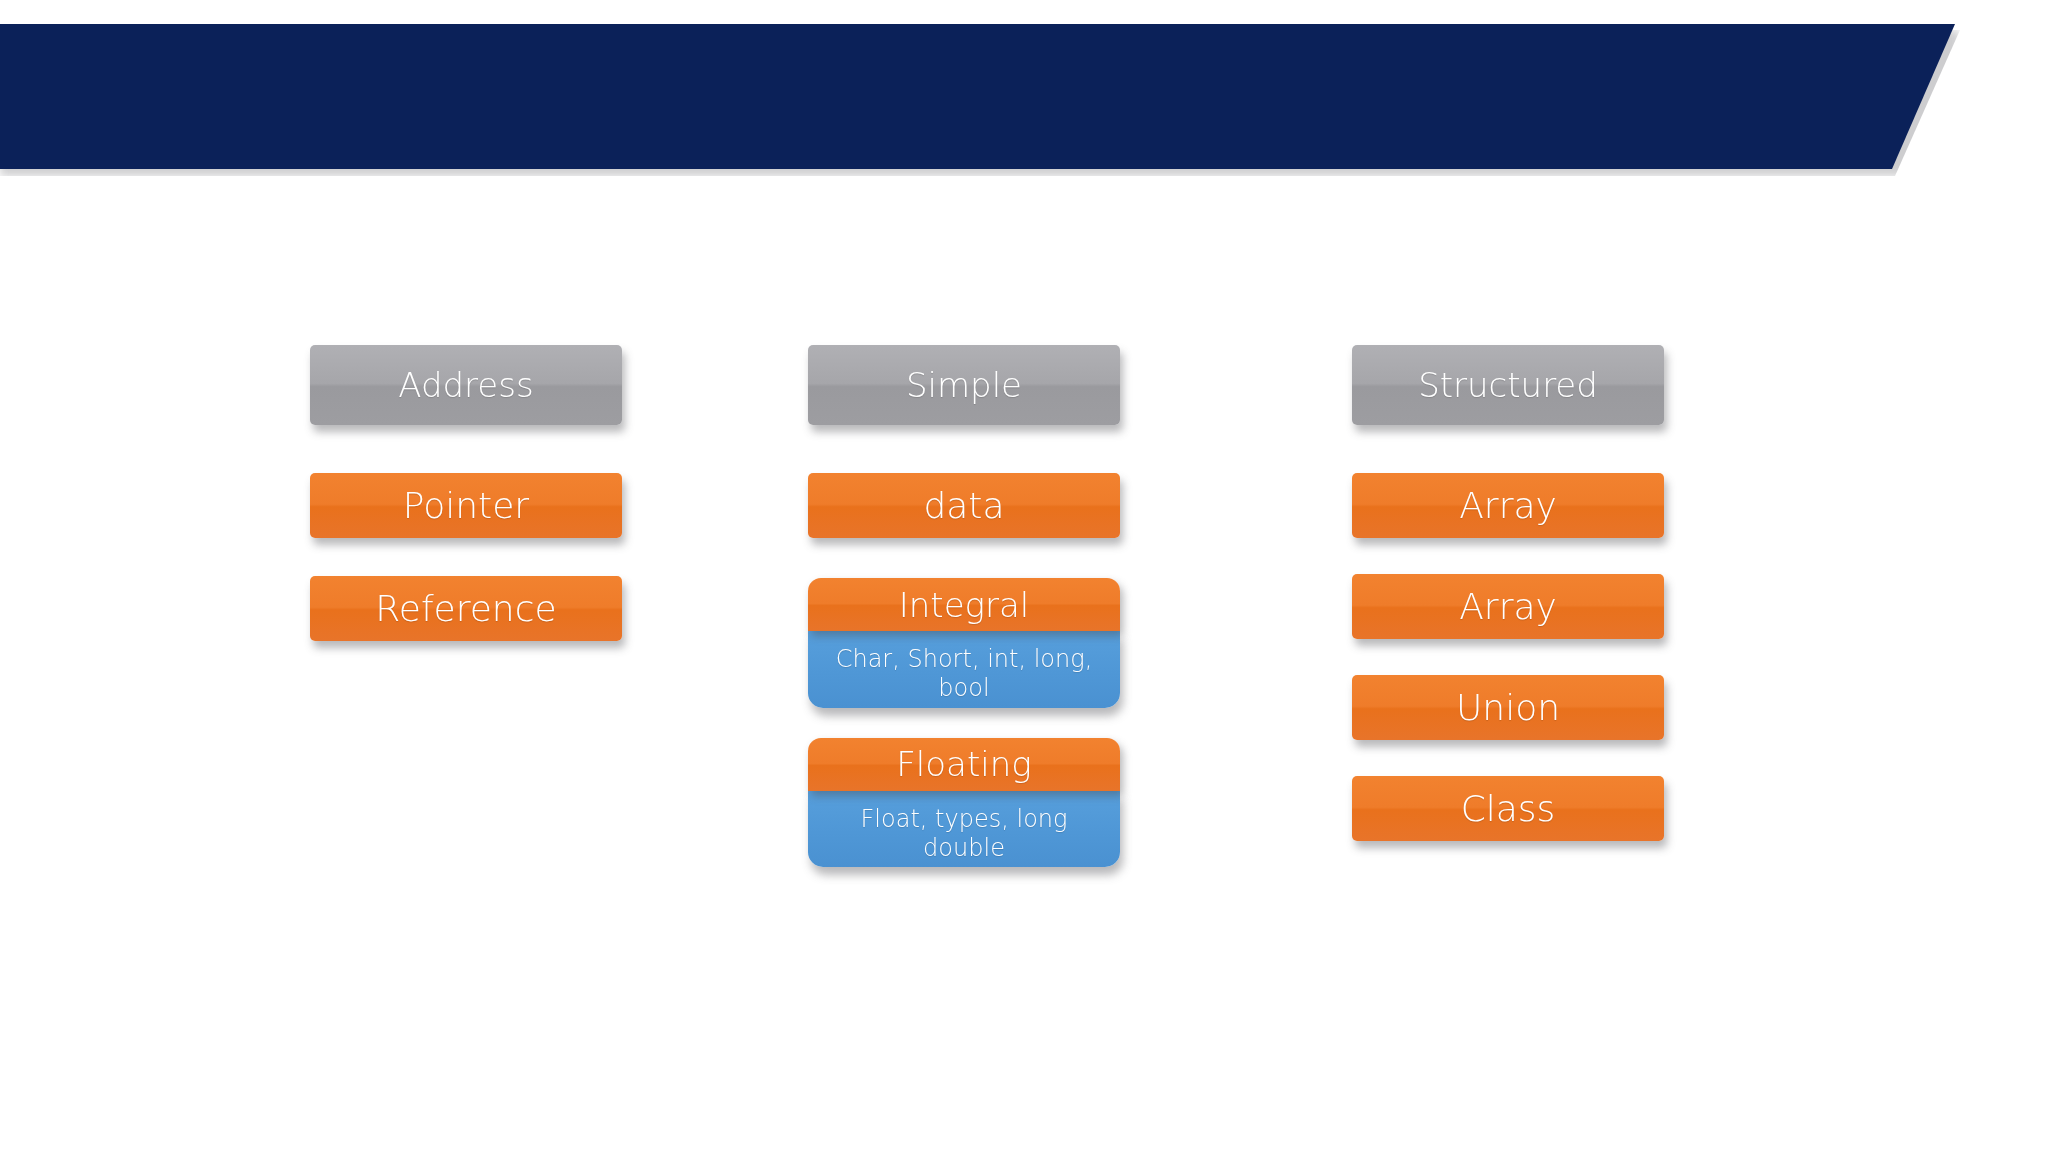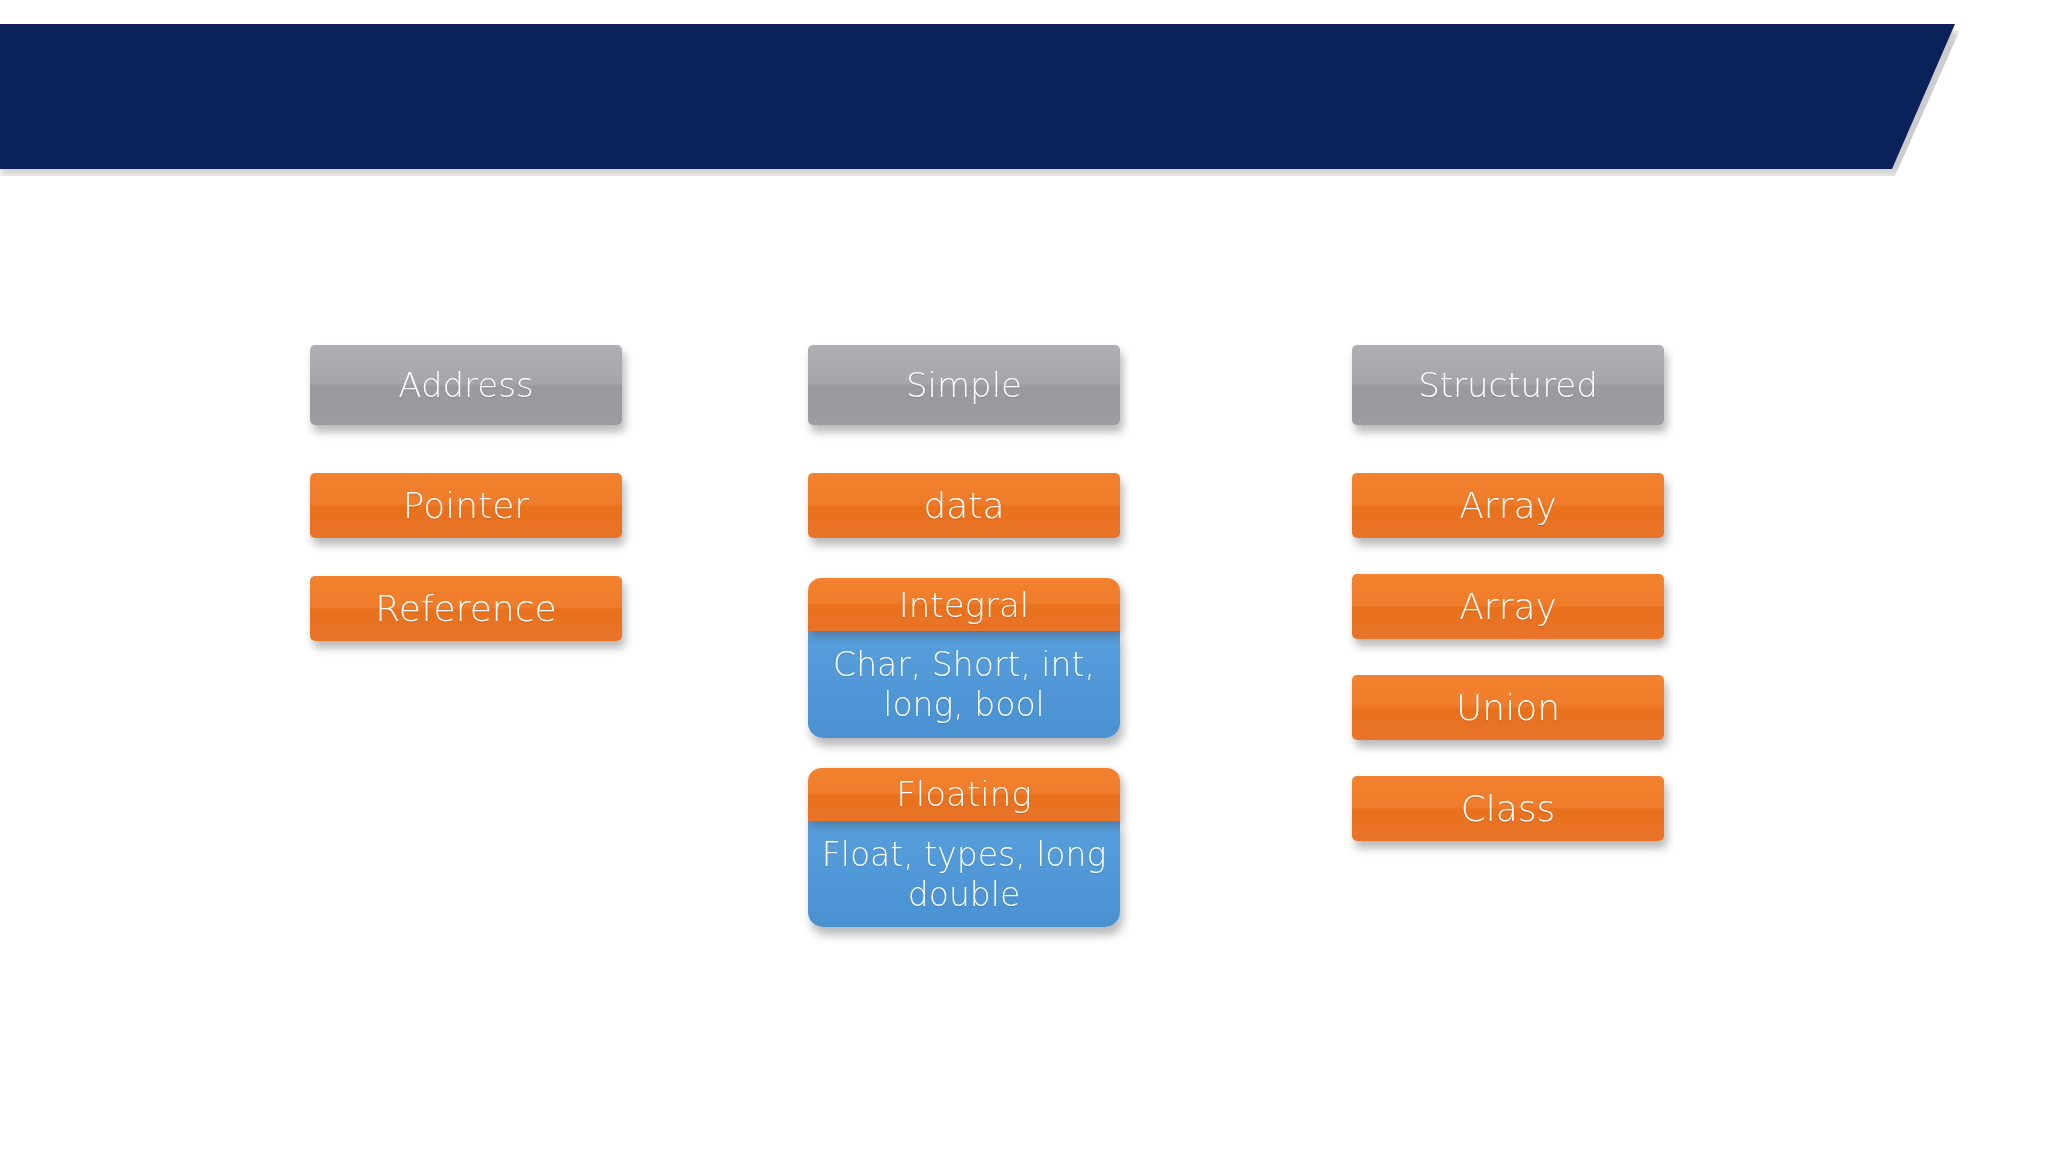--- a/index.html
+++ b/index.html
@@ -100,26 +100,26 @@
   .node-group-top {
     height: 53px;
     font-size: 34px;
     border-radius: 13px 13px 0 0;
     background: linear-gradient(180deg, #f2822f 0%, #ef7c2a 48%, #e9711c 52%, #e8742a 100%);
     box-shadow: 3px 5px 8px rgba(70,70,75,0.40);
     z-index: 2;
   }
 
   .node-group-body {
-    font-size: 33px;
+    font-size: 24px;
     border-radius: 0 0 15px 15px;
     background: linear-gradient(180deg, #579fdc 0%, #4f97d6 55%, #4a91d1 100%);
     box-shadow: 3px 8px 10px rgba(70,70,75,0.38);
     line-height: 1.22;
-    padding: 14px 10px 12px;
+    padding: 14px 10px 4px;
     z-index: 1;
   }
 
   .node-group { position: relative; }
 
   
   .c0-gap-a { height: 48px; }
   .c0-gap-b { height: 38px; }
 
   

